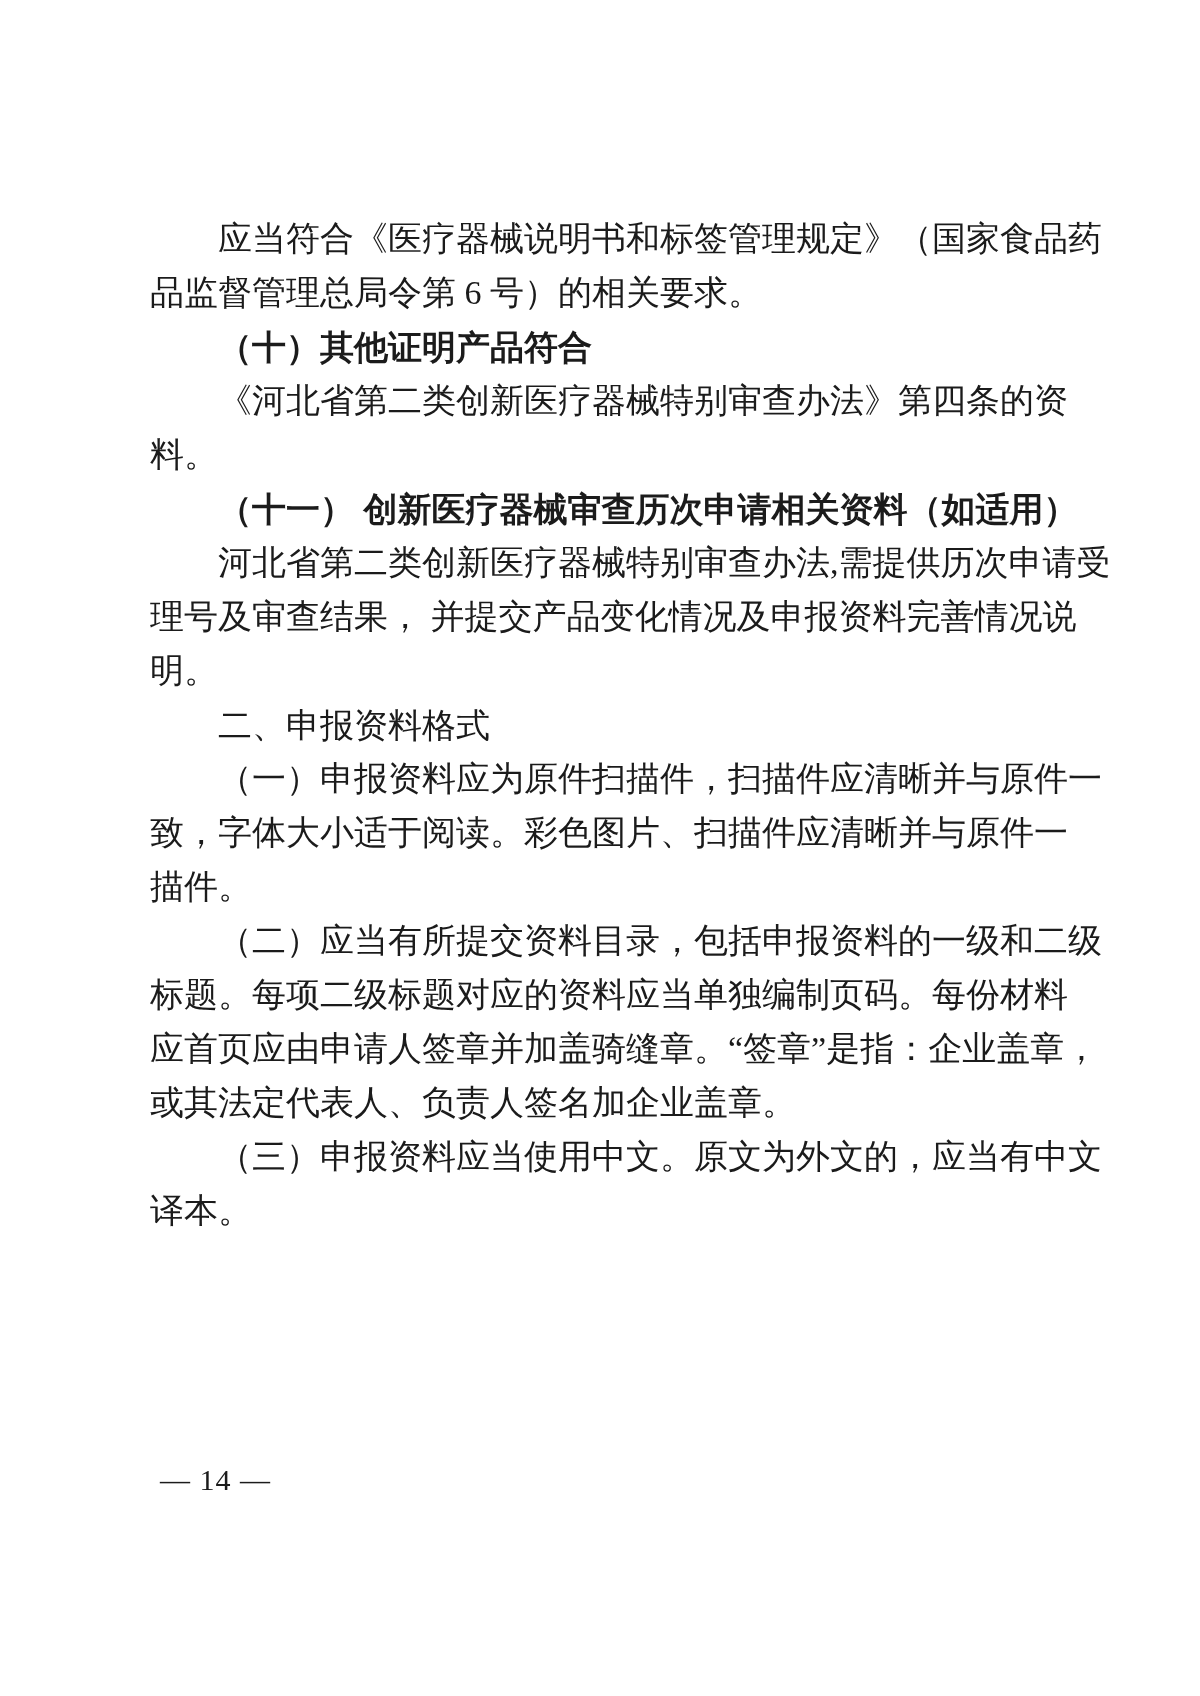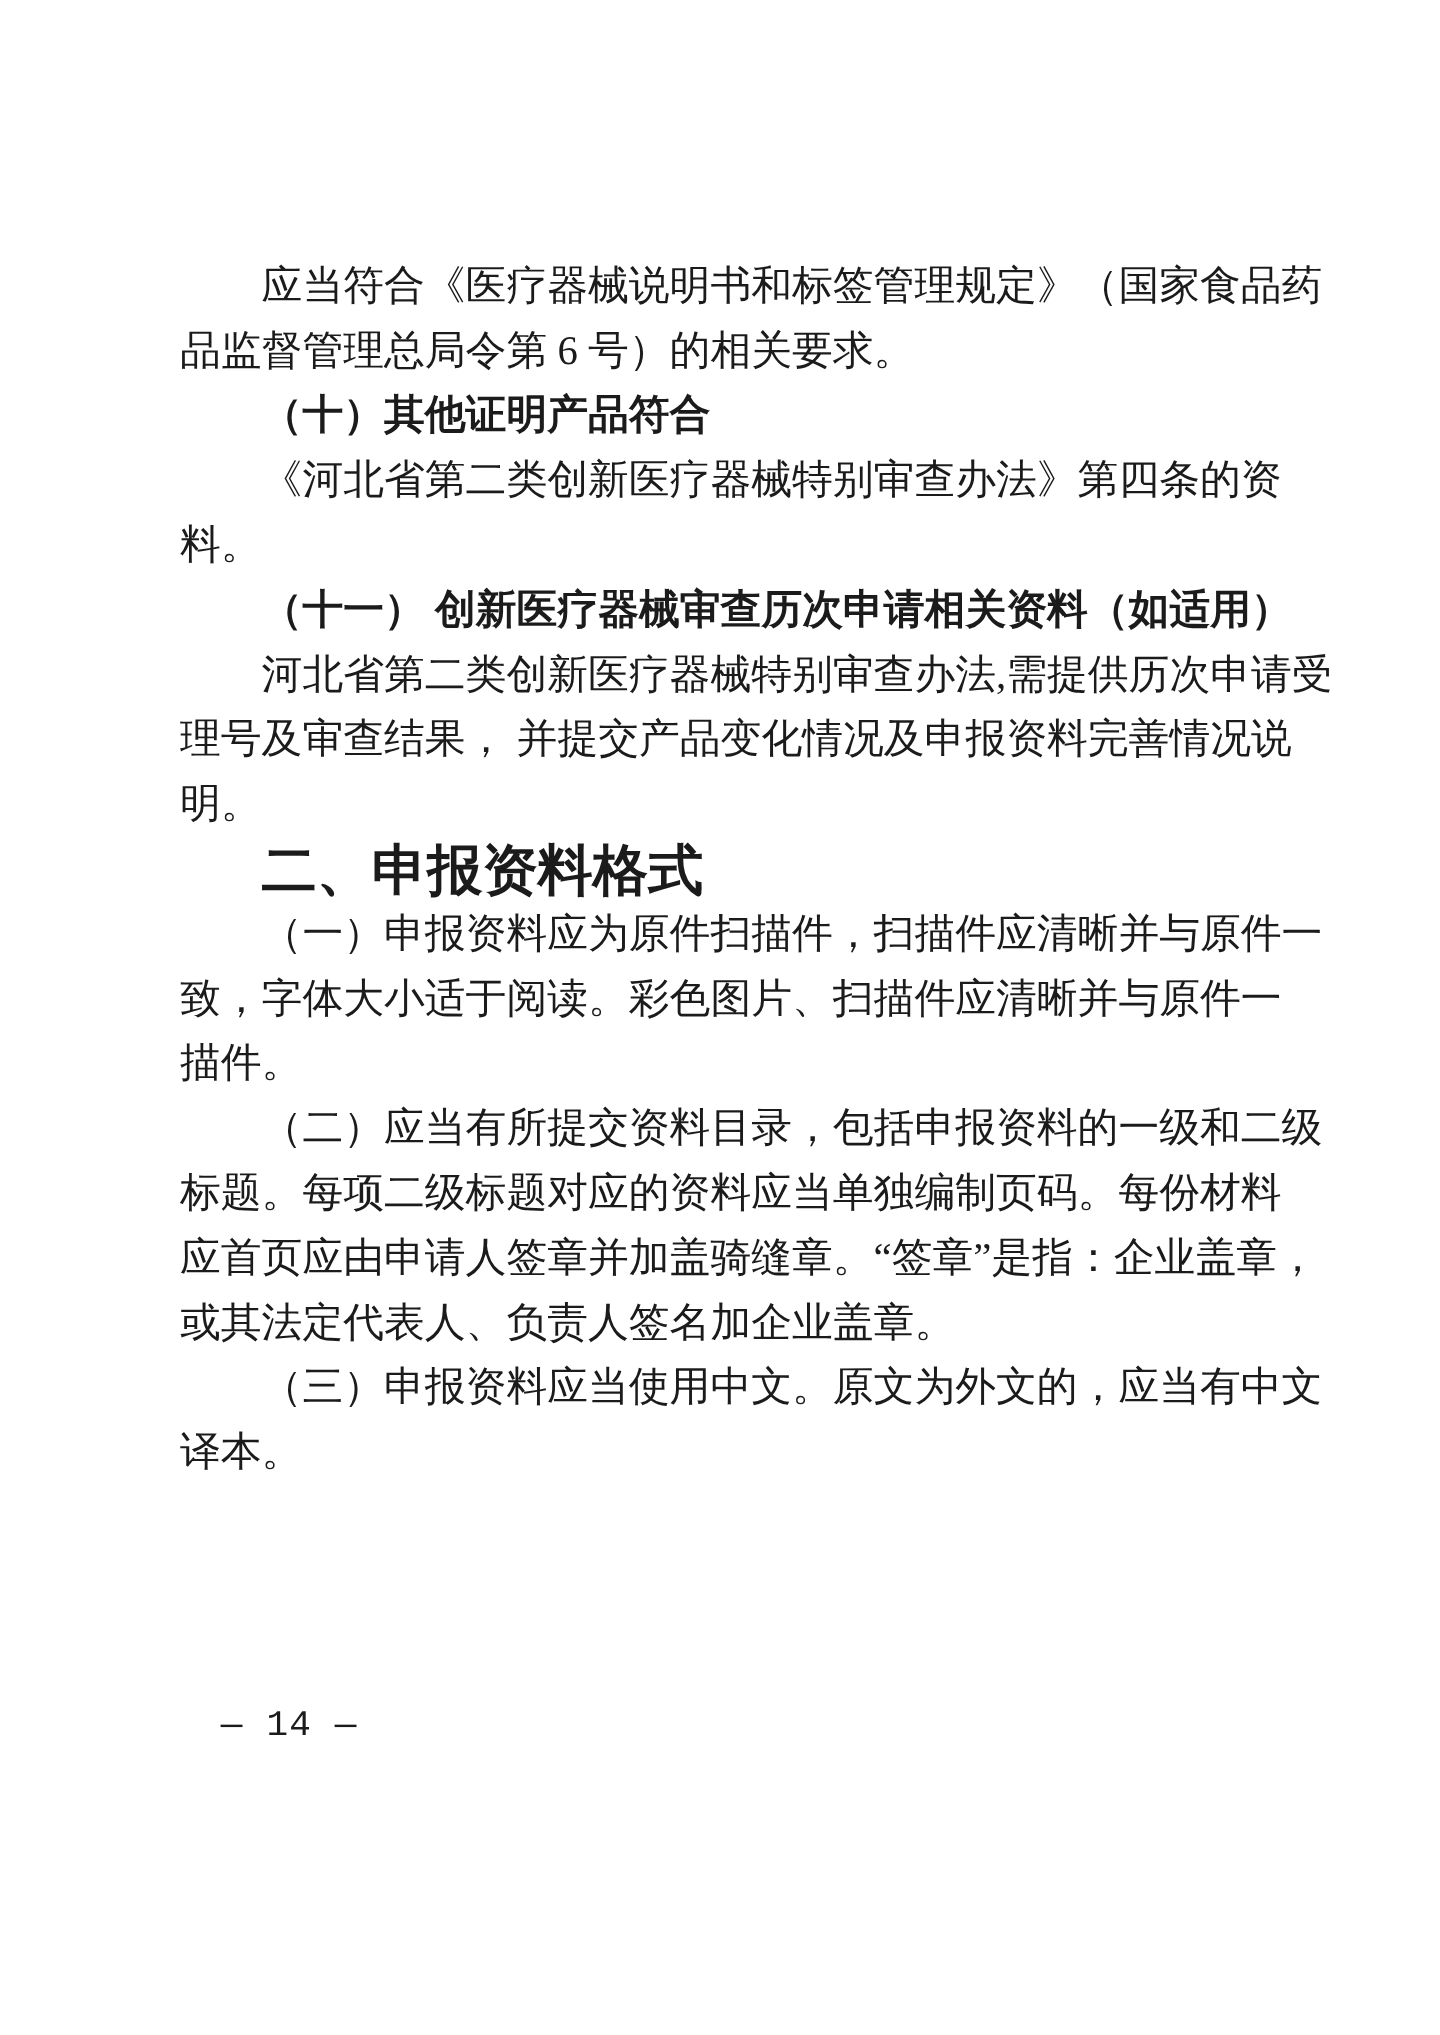--- a/index.html
+++ b/index.html
@@ -33,40 +33,39 @@
   .full {
     text-align: justify;
     text-align-last: justify;
   }
   .body .line {
     font-family: "Liberation Serif", "DejaVu Serif", serif;
     font-weight: 400;
     font-size: 34px;
   }
   .kai-bold .line {
-    font-family: Liberation Serif, serif;
+    font-family: Liberation Sans, sans-serif;
     font-weight: 700;
     font-size: 34px;
   }
   .hei-bold .line {
     font-family: "Liberation Sans", "DejaVu Sans", sans-serif;
-    font-weight: 700;
-    font-size: 46px;
+    font-weight: 400;
+    font-size: 34px;
   }
   .footer {
     position: absolute;
     left: 160px;
-    top: 1419px;
-    font-family: Liberation Mono, monospace;
+    top: 1460px;
+    font-family: Liberation Serif, serif;
     font-size: 30px;
     line-height: 40px;
     color: #1b1b1b;
     letter-spacing: 1px;
     white-space: pre;
-    margin-left: 24px;
   }
 </style>
 </head>
 <body>
 
 <div class="page">
   <div class="text-block">
       <div class="para body">
         <div class="line indent full">应当符合《医疗器械说明书和标签管理规定》（国家食品药</div>
         <div class="line">品监督管理总局令第 6 号）的相关要求。</div>

